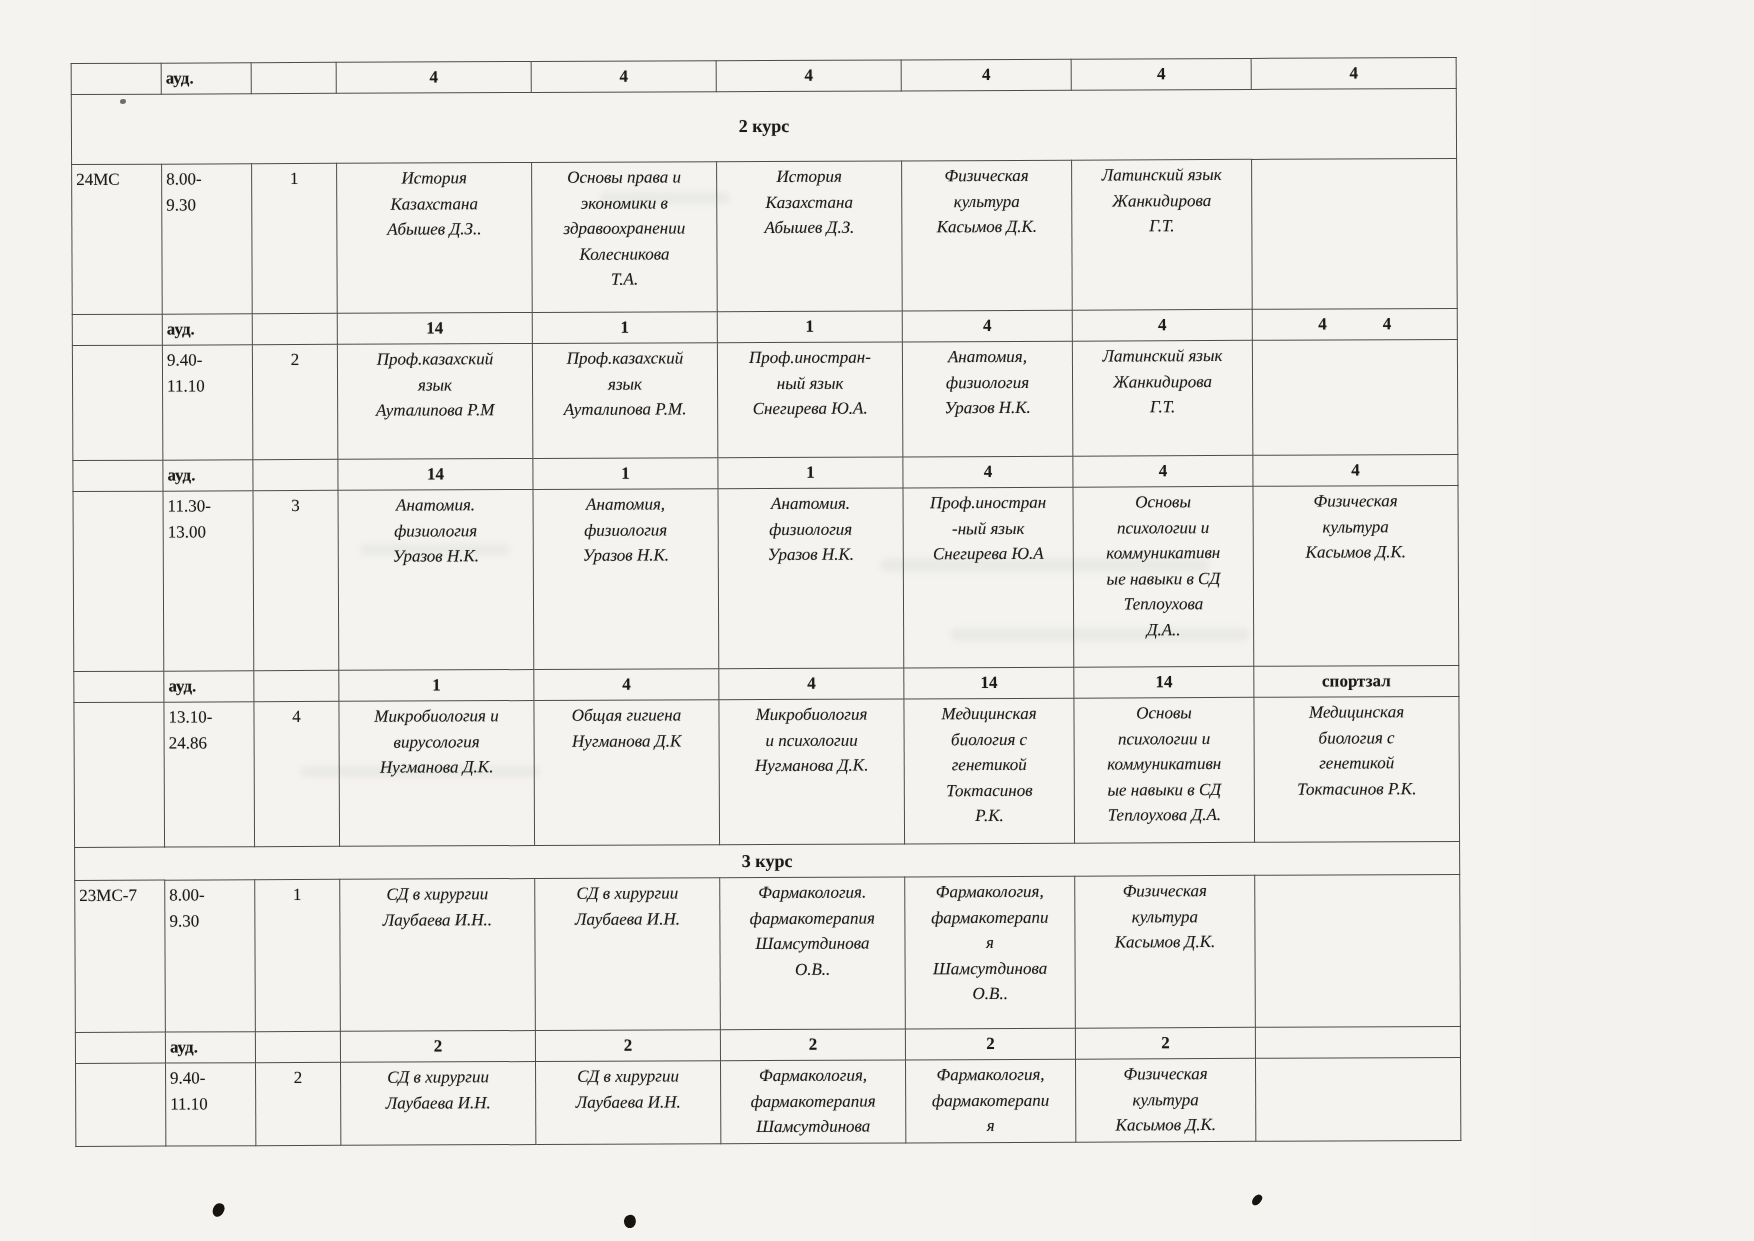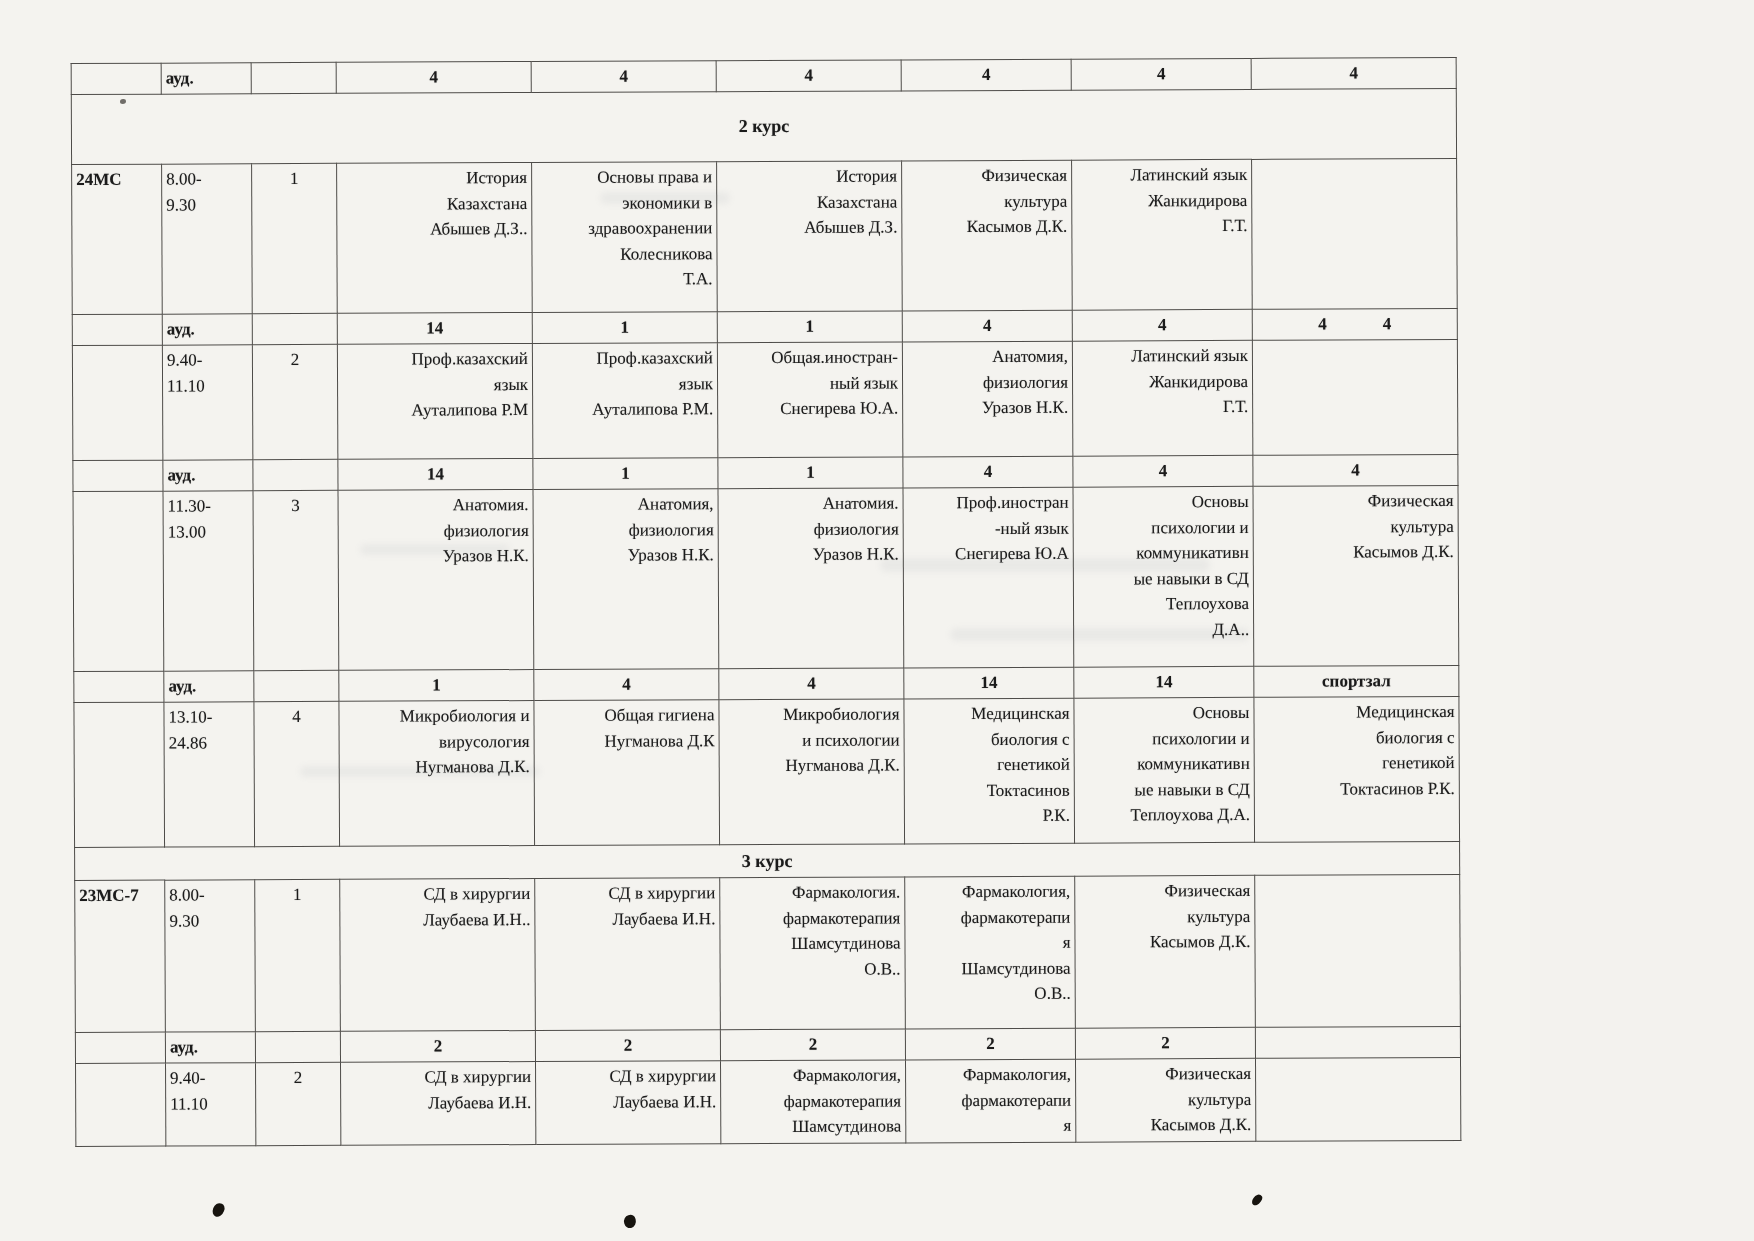--- a/index.html
+++ b/index.html
@@ -16,24 +16,24 @@
     background:transparent;
   }
   table.tt td{
     border:1px solid #4e4c49;
     padding:2px 4px;vertical-align:top;
     font-size:17px;line-height:1.5;
     text-shadow:0 0 1px rgba(40,40,40,.35);
     overflow:hidden;
   }
   
-  .c-group{font-weight:bold;padding-left:8px;padding-top:8px;white-space:nowrap;}
+  .c-group{font-weight:normal;padding-left:8px;padding-top:8px;white-space:nowrap;}
   .c-time{font-weight:normal;padding-left:12px;padding-top:8px;white-space:pre-line;}
   .c-num{text-align:center;padding-top:8px;}
-  .subject{text-align:right;white-space:pre-line;padding-top:5px;}
+  .subject{text-align:center;white-space:pre-line;padding-top:5px;font-style:italic;}
   
   tr.r-aud td{vertical-align:middle;padding-top:0;padding-bottom:0;}
   .aud-label{font-weight:bold;padding-left:12px;}
   .aud-val{font-weight:bold;text-align:center;}
   .aud-pair{display:flex;justify-content:center;align-items:center;gap:56px;font-weight:bold;}
   
   tr.r-band td{text-align:center;vertical-align:middle;font-weight:bold;font-size:18px;}
   
   tr.r-hdr{height:30px;}
   tr.r-band2{height:70px;}
@@ -140,21 +140,21 @@
         <td class="c-group"></td>
         <td class="c-time">9.40-
 11.10</td>
         <td class="c-num">2</td>
         <td class="subject">Проф.казахский
 язык
 Ауталипова Р.М</td>
         <td class="subject">Проф.казахский
 язык
 Ауталипова Р.М.</td>
-        <td class="subject">Общая.иностран-
+        <td class="subject">Проф.иностран-
 ный язык
 Снегирева Ю.А.</td>
         <td class="subject">Анатомия,
 физиология
 Уразов Н.К.</td>
         <td class="subject">Латинский язык
 Жанкидирова
 Г.Т.</td>
         <td class="subject"></td>
       </tr>

